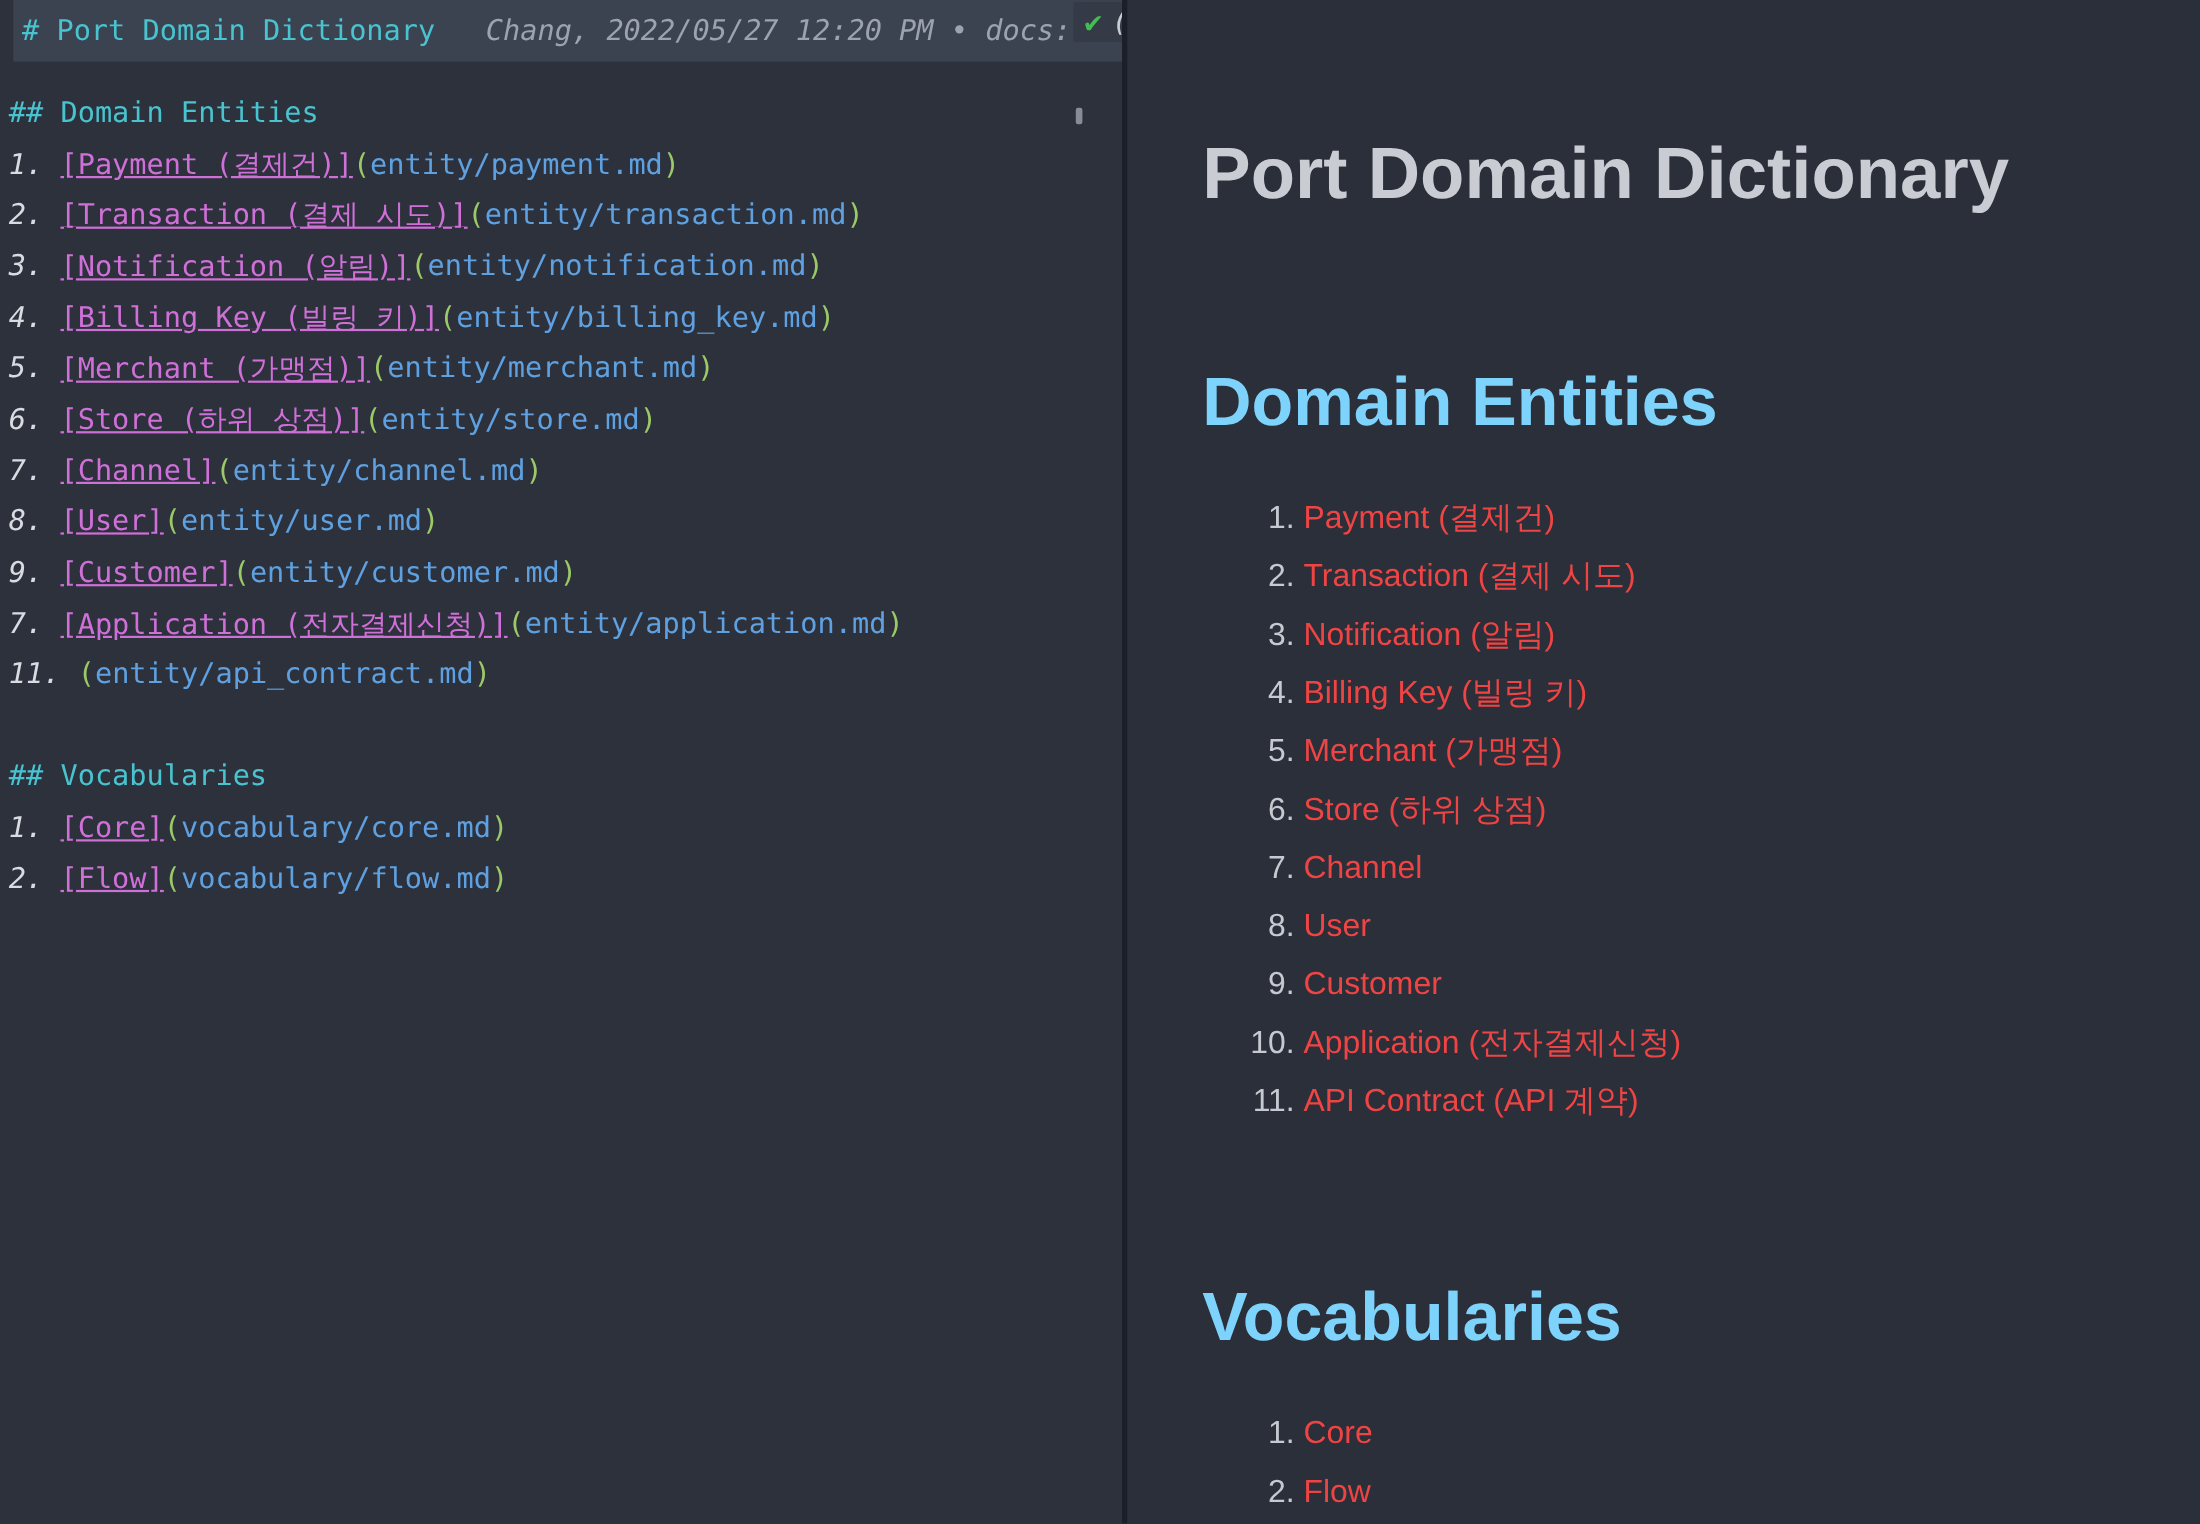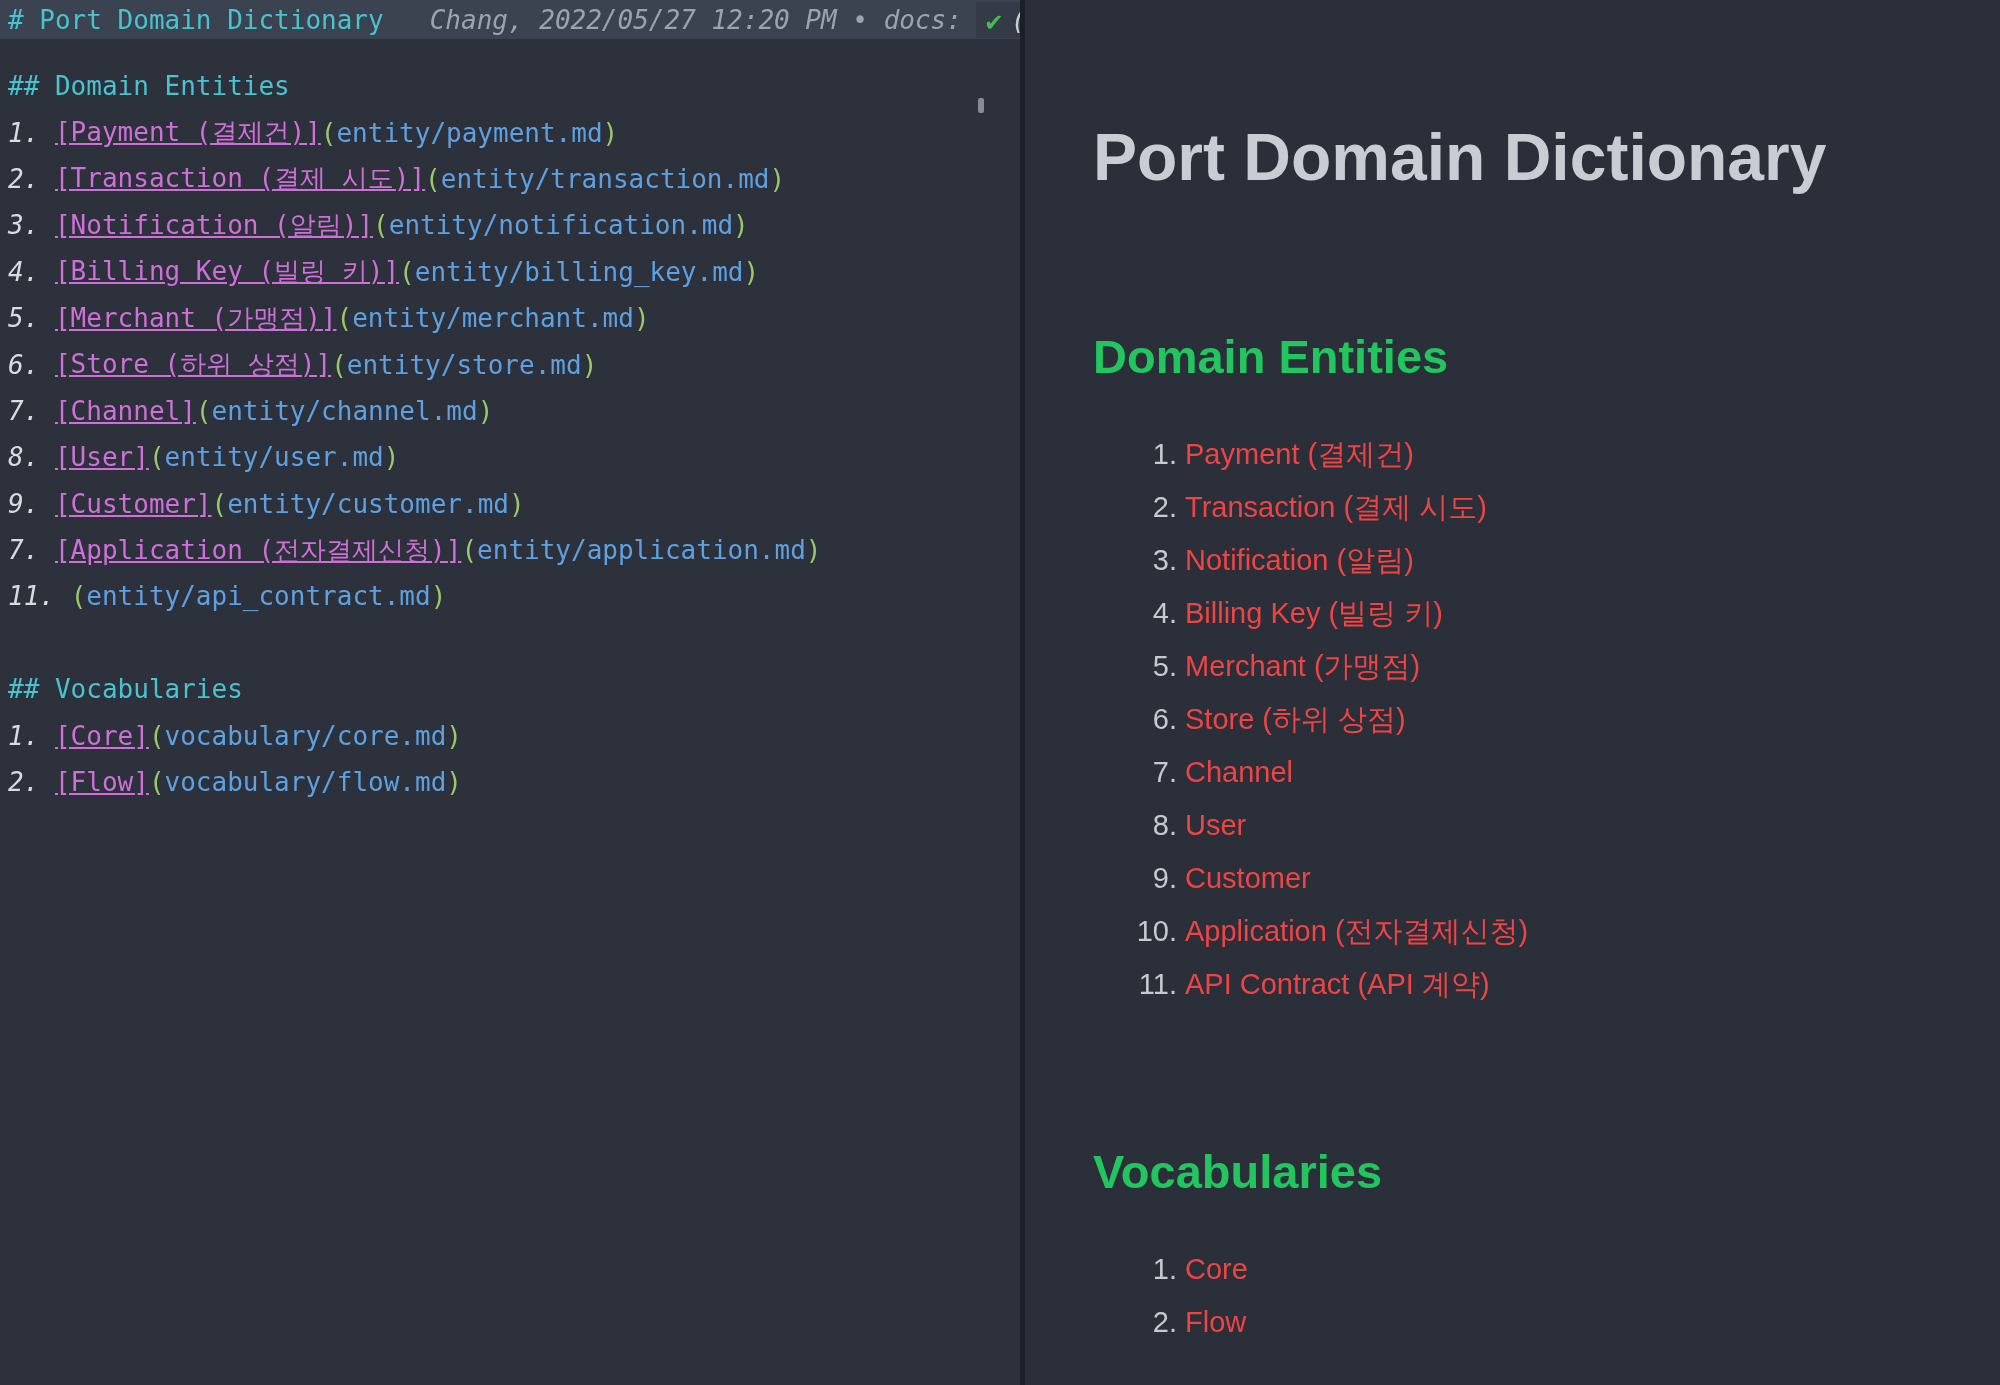--- a/index.html
+++ b/index.html
@@ -12,28 +12,29 @@
 
   
   .editor-pane {
     position:relative;
     width:1020px; height:100%;
     background:#2c313c;
     flex:0 0 auto;
   }
   .topbar {
     position:relative;
-    height:39px;
+    height:56px;
     background:#3b4250;
     display:flex;
     align-items:center;
     padding-left:8px;
     font-family:"DejaVu Sans Mono", monospace;
     font-size:26px;
     white-space:pre;
+    margin-left:12px;
   }
   .md-title { color:#49c3cf; }
   .meta { color:#9da3ae; font-style:italic; margin-left:46px; }
   .check-chip {
     position:absolute; right:0; top:2px;
     height:36px;
     display:flex; align-items:center;
     background:#343a46;
     padding:0 0 0 10px;
   }
@@ -86,23 +87,23 @@
     overflow:hidden;
   }
   .preview-pane h1 {
     margin:0;
     font-size:66px;
     line-height:1.15;
     color:#c9cdd3;
   }
   .preview-pane h2 {
     margin:134px 0 0 0;
-    font-size:47px;
+    font-size:62px;
     line-height:1.15;
-    color:#22c55e;
+    color:#7dd3fc;
   }
   .preview-pane ol {
     margin:44px 0 0 0;
     padding-left:92px;
     font-size:29px;
     color:#c6c9cf;
   }
   .preview-pane li { line-height:53px; }
   .preview-pane li a { color:#ef4444; text-decoration:none; cursor:pointer; }
 </style>

